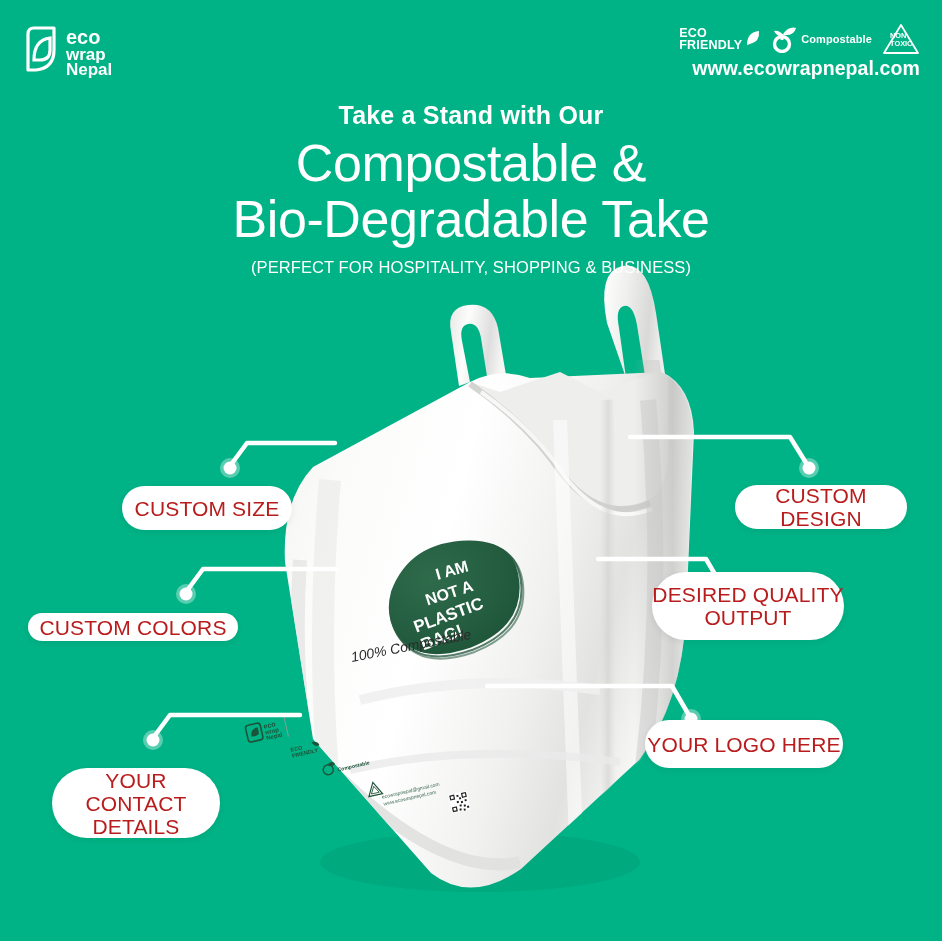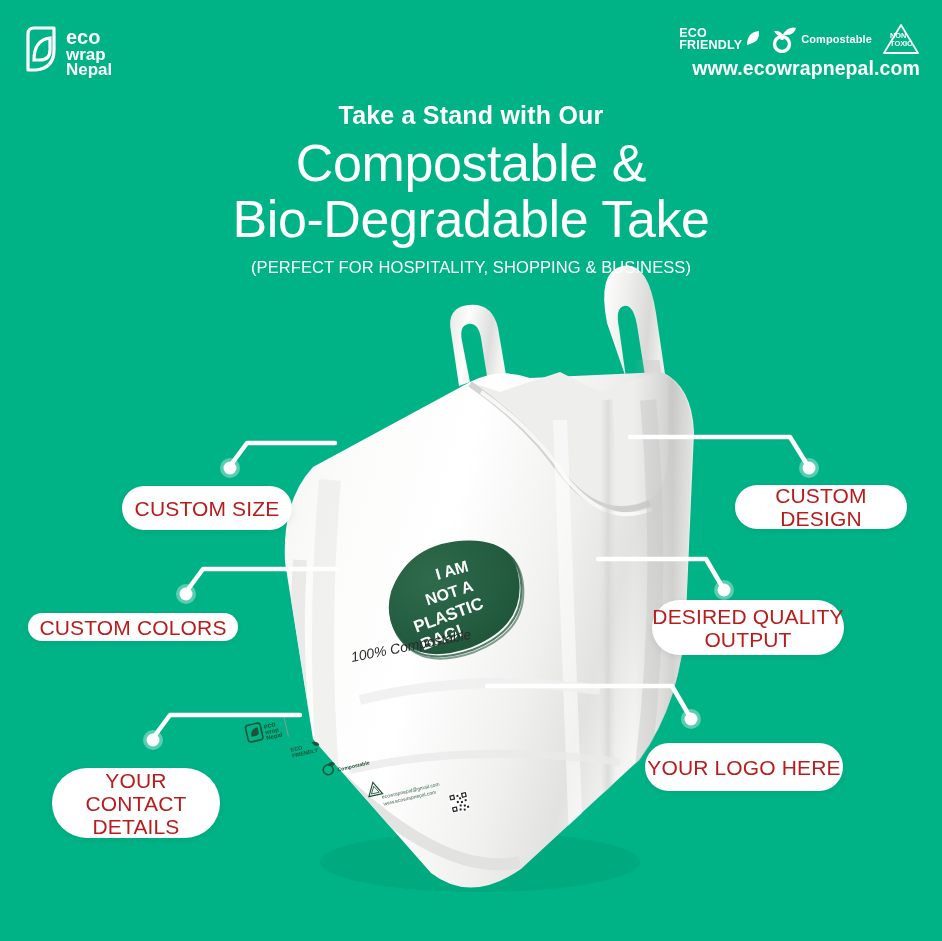--- a/index.html
+++ b/index.html
@@ -284,18 +284,18 @@
 
   <div class="pill" style="left:122px;top:486px;width:170px;height:44px;">CUSTOM SIZE</div>
 
   <div class="pill" style="left:28px;top:613px;width:210px;height:28px;">CUSTOM COLORS</div>
 
   <div class="pill" style="left:52px;top:760px;width:168px;height:70px;margin-top:8px;">YOUR CONTACT
 DETAILS</div>
 
   <div class="pill" style="left:735px;top:485px;width:172px;height:44px;">CUSTOM DESIGN</div>
 
-  <div class="pill" style="left:652px;top:600px;width:192px;height:55px;">DESIRED QUALITY
+  <div class="pill" style="left:652px;top:572px;width:192px;height:68px;">DESIRED QUALITY
 OUTPUT</div>
 
-  <div class="pill" style="left:645px;top:743px;width:198px;height:48px;">YOUR LOGO HERE</div>
+  <div class="pill" style="left:645px;top:720px;width:198px;height:48px;">YOUR LOGO HERE</div>
 
 </div>
 
 </body></html>

